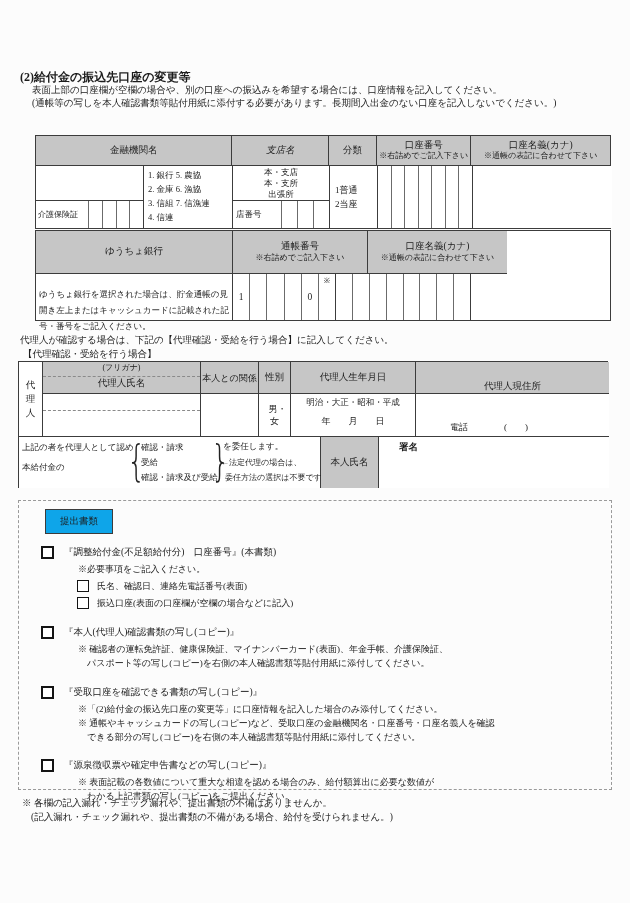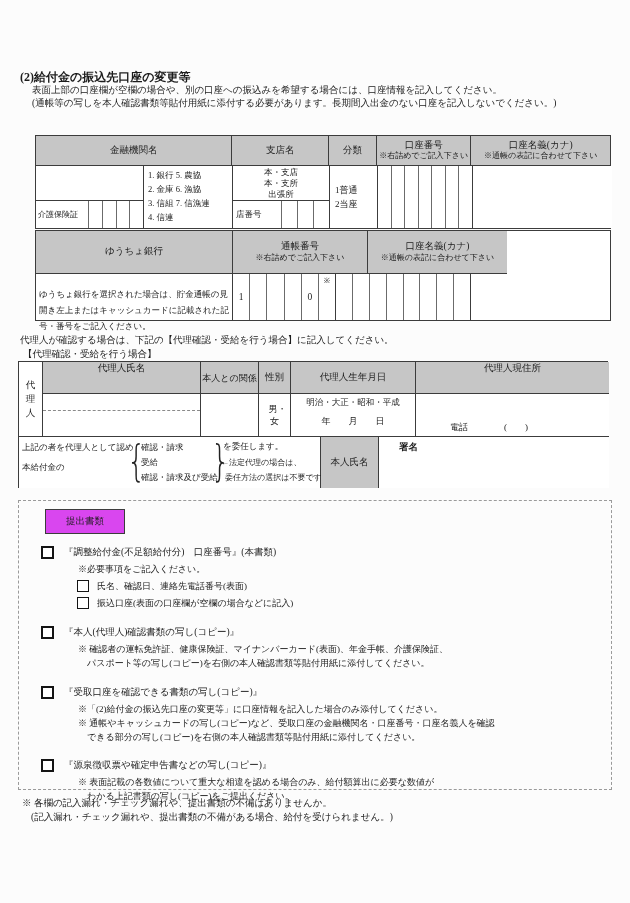--- a/index.html
+++ b/index.html
@@ -44,23 +44,23 @@
   .boxesrow { display: flex; height: 100%; }
   .wcell { flex: 1; border-left: 1px solid #6b6b6b; position: relative;
            display:flex; align-items:center; justify-content:center; font-size:9.5px; }
   .wcell.first { border-left: none; }
   .divtop { border-top: 1px solid #3c3c3c; }
   .vtxt { width: 12px; word-break: break-all; text-align: center; line-height: 14px; }
 
   
   .docs-box { position: absolute; border: 1px dashed #9a9a9a; background: transparent; }
   .docs-label-box {
-    margin: 8px 0 0 26px; width: 80px; height: 25px;
+    margin: 8px 0 0 26px; width: 68px; height: 25px;
     border: 1px solid #3c3c3c; display: flex; align-items: center; justify-content: center;
-    font-size: 9.5px; background:#d946ef;
+    font-size: 9.5px; background:#0ea5e9;
   }
   .doc-item { margin: 12px 0 0 22px; }
   .doc-row { display: flex; align-items: flex-start; gap: 10px; font-size: 9.5px; line-height: 13px; }
   .doc-row.sub { margin: 4px 0 0 36px; gap: 8px; font-size: 9px; }
   .chk { flex: 0 0 auto; width: 13px; height: 13px; border: 2px solid #141414; background:#fff; margin-top: 0px; }
   .chk.sm { width: 12px; height: 12px; border-width: 1.5px; }
   .doc-note { margin: 3px 0 0 37px; font-size: 9px; line-height: 14px; white-space: pre-wrap; }
 
   .brace { position: absolute; font-family: "DejaVu Sans",sans-serif; font-weight: 200;
            font-size: 42px; line-height: 50px; transform: scaleX(0.7); color:#222; }
@@ -73,21 +73,21 @@
 
   <div class="t fs10" style="left:20px; top:69px; font-weight:bold;">(2)給付金の振込先口座の変更等</div>
   <div class="t fs95" style="left:32px; top:84px;">表面上部の口座欄が空欄の場合や、別の口座への振込みを希望する場合には、口座情報を記入してください。</div>
   <div class="t fs95" style="left:32px; top:97px;">(通帳等の写しを本人確認書類等貼付用紙に添付する必要があります。長期間入出金のない口座を記入しないでください。)</div>
 
   <div class="tbl" style="left:35px; top:135px; width:576px; height:94px;">
     <div class="hrow" style="height:30px;">
       <div class="hc fs95" style="width:197px;">
           <span>金融機関名</span>
         </div>
-      <div class="hc fs95" style="width:97px;">
+      <div class="hc fs95" style="width:97px;font-style:italic;">
           <span>支店名</span>
         </div>
       <div class="hc fs95" style="width:48px;">
           <span>分類</span>
         </div>
       <div class="hc" style="width:95px;">
         <span class="fs95">口座番号</span>
         <span class="fs8">※右詰めでご記入下さい</span>
       </div>
       <div class="hc last" style="width:139px;">
@@ -208,33 +208,34 @@
   <div class="t fs95" style="left:20px; top:334px;">代理人が確認する場合は、下記の【代理確認・受給を行う場合】に記入してください。</div>
   <div class="t fs95" style="left:23px; top:348px;">【代理確認・受給を行う場合】</div>
 
   <div class="tbl" style="left:18px; top:361px; width:590px; height:127px;">
 
     <div class="cell bb" style="left:0; top:0; width:24px; height:75px; display:flex; align-items:center; justify-content:center;">
       <span class="vtxt fs95">代理人</span>
     </div>
 
     <div class="cell bb gray" style="left:24px; top:0; width:158px; height:32px;">
+      <div class="dashedline fs8" style="height:15px; text-align:center;"><span>(フリガナ)</span></div>
       <div class="fs95" style="height:16px; text-align:center;"><span>代理人氏名</span></div>
     </div>
     <div class="cell bb gray fs9" style="left:182px; top:0; width:58px; height:32px; display:flex; flex-direction:row; align-items:center; justify-content:center; line-height:12px;">
       <span>本人との</span>
       <span>関係</span>
     </div>
     <div class="cell bb gray fs95" style="left:240px; top:0; width:32px; height:32px; display:flex; align-items:center; justify-content:center;">
         <span>性別</span>
       </div>
     <div class="cell bb gray fs95" style="left:272px; top:0; width:125px; height:32px; display:flex; align-items:center; justify-content:center;">
         <span>代理人生年月日</span>
       </div>
-    <div class="cell bb gray fs95 last" style="left:397px; top:0; width:193px; height:32px; display:flex; align-items:flex-start; justify-content:center;">
+    <div class="cell bb gray fs95 last" style="left:397px; top:0; width:193px; height:32px; display:flex; align-items:flex-end; justify-content:center;">
         <span>代理人現住所</span>
       </div>
 
     <div class="cell bb" style="left:24px; top:32px; width:158px; height:43px;">
       <div class="dashedline" style="height:17px;"></div>
     </div>
     <div class="cell bb" style="left:182px; top:32px; width:58px; height:43px;"></div>
     <div class="cell bb fs9" style="left:240px; top:32px; width:32px; height:43px; display:flex; align-items:center; justify-content:center;">
       <span class="vtxt" style="line-height:12px;">男・女</span>
     </div>

